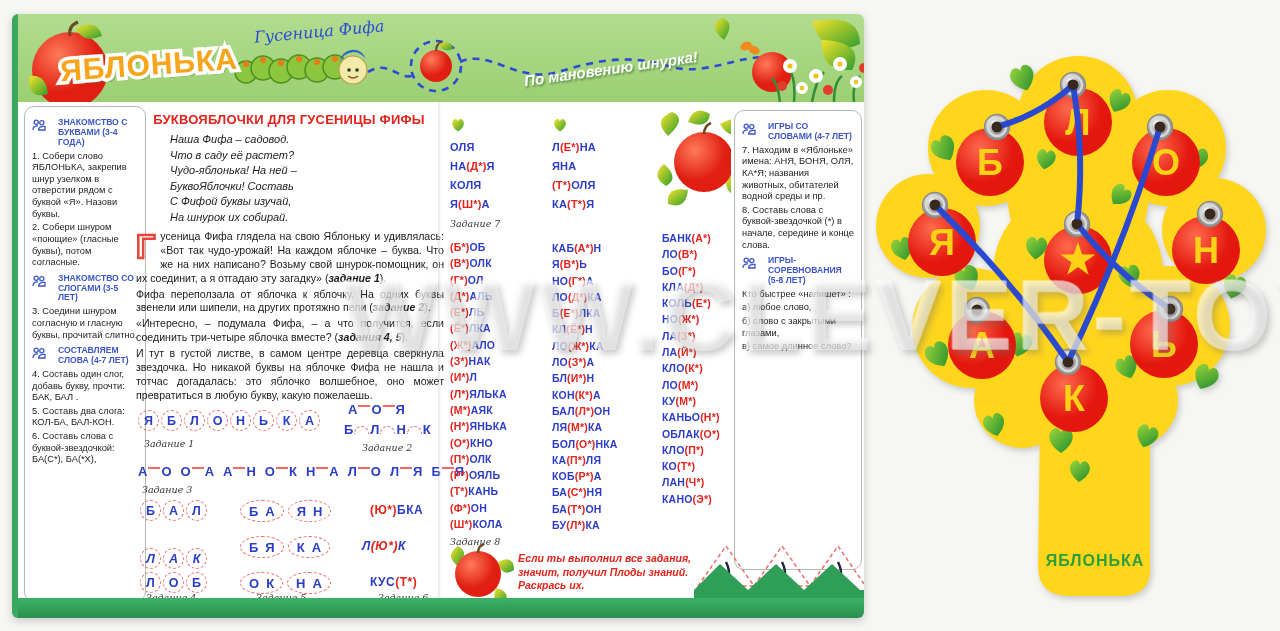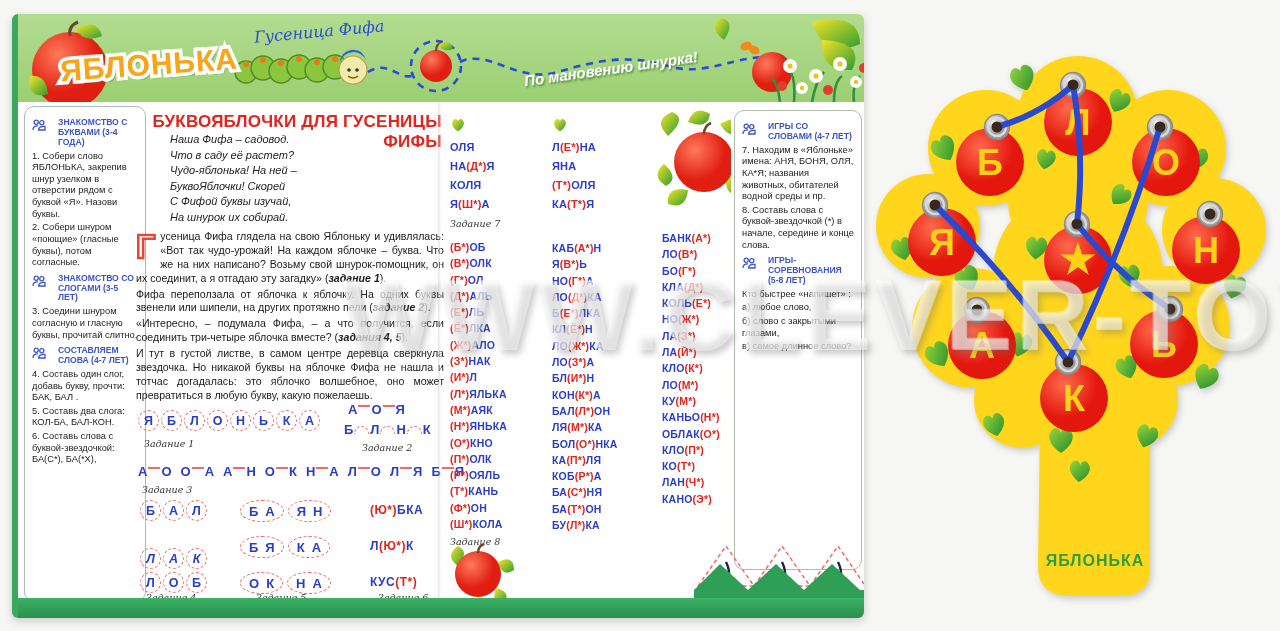--- a/index.html
+++ b/index.html
@@ -22,22 +22,22 @@
     text-shadow:1px 2px 2px rgba(30,90,30,.55);}
   .hdr-svg{position:absolute;left:0;top:0;}
   
   .card{position:absolute;background:#fff;border:1.5px solid #aebcae;border-radius:10px;
     box-shadow:0 0 0 3px #fff;}
   .sb{padding:6px 7px;font-size:9.3px;line-height:1.25;color:#1c1c1c;}
   .sb-head{display:flex;gap:12px;align-items:flex-start;margin:5px 0 3px;}
   .sb-head svg{flex:0 0 auto;margin-top:1px;}
   .sb-head span{color:#3b55c8;font-weight:bold;font-size:8.6px;line-height:1.15;}
   .sb p{margin:2px 0;}
-  .main-title{position:absolute;left:118px;top:98px;width:306px;text-align:right;
-    color:#e3231c;font-weight:800;font-size:17px;letter-spacing:.2px;}
+  .main-title{position:absolute;left:118px;top:98px;width:306px;text-align:center;
+    color:#e3231c;font-weight:800;font-size:13px;letter-spacing:.2px;}
   .poem{position:absolute;left:152px;top:118px;font-size:11px;font-style:italic;line-height:1.42;color:#222;}
   .story{position:absolute;left:118px;top:216px;width:308px;font-size:10.6px;line-height:1.31;
     color:#1a1a1a;text-align:justify;}
   .story p{margin:0 0 2px;}
   .dropcap{float:left;font-size:34px;line-height:.85;font-weight:800;color:#e8453a;
     -webkit-text-stroke:2.5px #e8453a;margin:2px 5px 0 0;color:#fff;}
   
   .tasks{position:absolute;left:116px;top:382px;width:312px;height:212px;}
   .crc{display:inline-flex;width:19px;height:19px;border:1.6px dashed #ef6a6a;border-radius:50%;
     align-items:center;justify-content:center;color:#2b3cc8;font-weight:800;font-size:12.5px;margin-right:2px;}
@@ -213,21 +213,21 @@
         <p>4. Составь один слог, добавь букву, прочти: БАК, БАЛ .</p>
         <p>5. Составь два слога: КОЛ-БА, БАЛ-КОН.</p>
         <p>6. Составь слова с буквой-звездочкой: БА(С*), БА(*Х),</p>
       </div>
 
     <div class="main-title">БУКВОЯБЛОЧКИ ДЛЯ ГУСЕНИЦЫ ФИФЫ</div>
     <div class="poem" id="poem">
         <div>Наша Фифа – садовод.</div>
         <div>Что в саду её растет?</div>
         <div>Чудо-яблонька! На ней –</div>
-        <div>БуквоЯблочки! Скорей</div>
+        <div>БуквоЯблочки! Составь</div>
         <div>С Фифой буквы изучай,</div>
         <div>На шнурок их собирай.</div>
       </div>
     <div class="story" id="story">
         <p><span class="dropcap">Г</span>усеница Фифа глядела на свою Яблоньку и удивлялась: «Вот так чудо-урожай! На каждом яблочке – буква. Что же на них написано? Возьму свой шнурок-помощник, он их соединит, а я отгадаю эту загадку» (<b><i>задание 1</i></b>).</p>
         <p>Фифа переползала от яблочка к яблочку. На одних буквы звенели или шипели, на других протяжно пели (<b><i>задание 2</i></b>).</p>
         <p>«Интересно, – подумала Фифа, – а что получится, если соединить три-четыре яблочка вместе? (<b><i>задания 4, 5</i></b>).</p>
         <p>И тут в густой листве, в самом центре деревца сверкнула звездочка. Но никакой буквы на яблочке Фифа не нашла и тотчас догадалась: это яблочко волшебное, оно может превратиться в любую букву, какую пожелаешь.</p>
       </div>
 
@@ -264,21 +264,21 @@
               <span class="blet">О</span>
               <span class="blet">К</span>
             </span><span class="oval">
               <span class="blet">Н</span>
               <span class="blet">А</span>
             </span></div>
         </div>
       <div class="tlabel" style="left:122px;top:196px;" id="lb5">Задание 5</div>
       <div id="t6">
           <div class="t6line" style="left: 236px; top: 107px;"><span class="wr">(Ю*)</span><span class="wb">БКА</span></div>
-          <div class="t6line" style="left: 236px; top: 143px;"><span class="wb">Л</span><span class="wr">(Ю*)</span><span class="wb">К</span></div>
+          <div class="t6line" style="left: 228px; top: 143px; font-style: italic;"><span class="wb">Л</span><span class="wr">(Ю*)</span><span class="wb">К</span></div>
           <div class="t6line" style="left: 236px; top: 179px;"><span class="wb">КУС</span><span class="wr">(Т*)</span></div>
         </div>
       <div class="tlabel" style="left:244px;top:196px;" id="lb6">Задание 6</div>
     </div>
 
     <div class="fold"></div>
 
     <div class="wcol" style="left:432px;top:104px;" id="colA"><svg class="leafchip" viewBox="0 0 30 28">
           <path d="M15 27 C4 20 0 10 6 4 C10 0 14 3 15 7 C16 3 20 0 24 4 C30 10 26 20 15 27Z" fill="url(#lfg2)"></path>
         </svg><div class="word word7"><span class="wb">ОЛЯ</span></div><div class="word word7"><span class="wb">НА</span><span class="wr">(Д*)</span><span class="wb">Я</span></div><div class="word word7"><span class="wb">КОЛЯ</span></div><div class="word word7"><span class="wb">Я</span><span class="wr">(Ш*)</span><span class="wb">А</span></div><div class="tlabel" style="position: static; margin: 4px 0px 10px;">Задание 7</div><div class="word"><span class="wr">(Б*)</span><span class="wb">ОБ</span></div><div class="word"><span class="wr">(В*)</span><span class="wb">ОЛК</span></div><div class="word"><span class="wr">(Г*)</span><span class="wb">ОЛ</span></div><div class="word"><span class="wr">(Д*)</span><span class="wb">АЛЬ</span></div><div class="word"><span class="wr">(Е*)</span><span class="wb">ЛЬ</span></div><div class="word"><span class="wr">(Ё*)</span><span class="wb">ЛКА</span></div><div class="word"><span class="wr">(Ж*)</span><span class="wb">АЛО</span></div><div class="word"><span class="wr">(З*)</span><span class="wb">НАК</span></div><div class="word"><span class="wr">(И*)</span><span class="wb">Л</span></div><div class="word"><span class="wr">(Л*)</span><span class="wb">ЯЛЬКА</span></div><div class="word"><span class="wr">(М*)</span><span class="wb">АЯК</span></div><div class="word"><span class="wr">(Н*)</span><span class="wb">ЯНЬКА</span></div><div class="word"><span class="wr">(О*)</span><span class="wb">КНО</span></div><div class="word"><span class="wr">(П*)</span><span class="wb">ОЛК</span></div><div class="word"><span class="wr">(Р*)</span><span class="wb">ОЯЛЬ</span></div><div class="word"><span class="wr">(Т*)</span><span class="wb">КАНЬ</span></div><div class="word"><span class="wr">(Ф*)</span><span class="wb">ОН</span></div><div class="word"><span class="wr">(Ш*)</span><span class="wb">КОЛА</span></div><div class="tlabel" style="position: static; margin-top: 4px;">Задание 8</div></div>
@@ -353,20 +353,21 @@
 
     <svg style="position:absolute;left:428px;top:524px;" width="70" height="64" viewBox="0 0 70 64">
       <g fill="url(#lfg2)">
         <path d="M12 28 q-14 -10 0 -20 q12 6 0 20z"></path>
         <path d="M52 24 q16 -8 16 8 q-12 8 -16 -8z"></path>
         <path d="M50 50 q16 4 8 16 q-14 0 -8 -16z"></path>
       </g>
       <circle cx="32" cy="36" r="23" fill="url(#apl)"></circle>
       <path d="M32 15 q0 -7 6 -9" stroke="#6b4a23" stroke-width="2.4" fill="none"></path>
     </svg>
+    <div class="foot-note">Если ты выполнил все задания, значит, получил Плоды знаний. Раскрась их.</div>
 
     <svg style="position:absolute;left:676px;top:522px;" width="170" height="74" viewBox="0 0 170 74">
       <g stroke="#ef6a6a" stroke-width="1.5" stroke-dasharray="4 3" fill="none">
         <path d="M4 50 L32 10 L60 50 Z"></path>
           <path d="M60 50 L88 10 L116 50 Z"></path>
           <path d="M116 50 L144 10 L170 48"></path>
       </g>
       <g stroke="#1c2340" stroke-width="2.4" fill="none">
         <path d="M32 26 q7 14 -2 26"></path>
           <path d="M88 26 q7 14 -2 26"></path>

